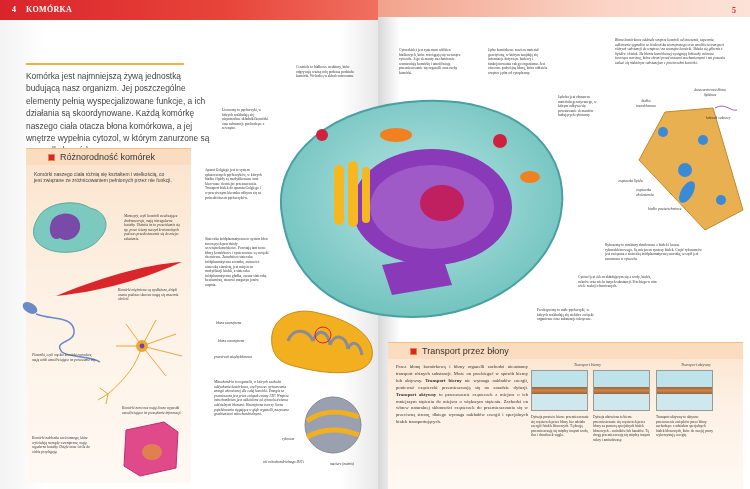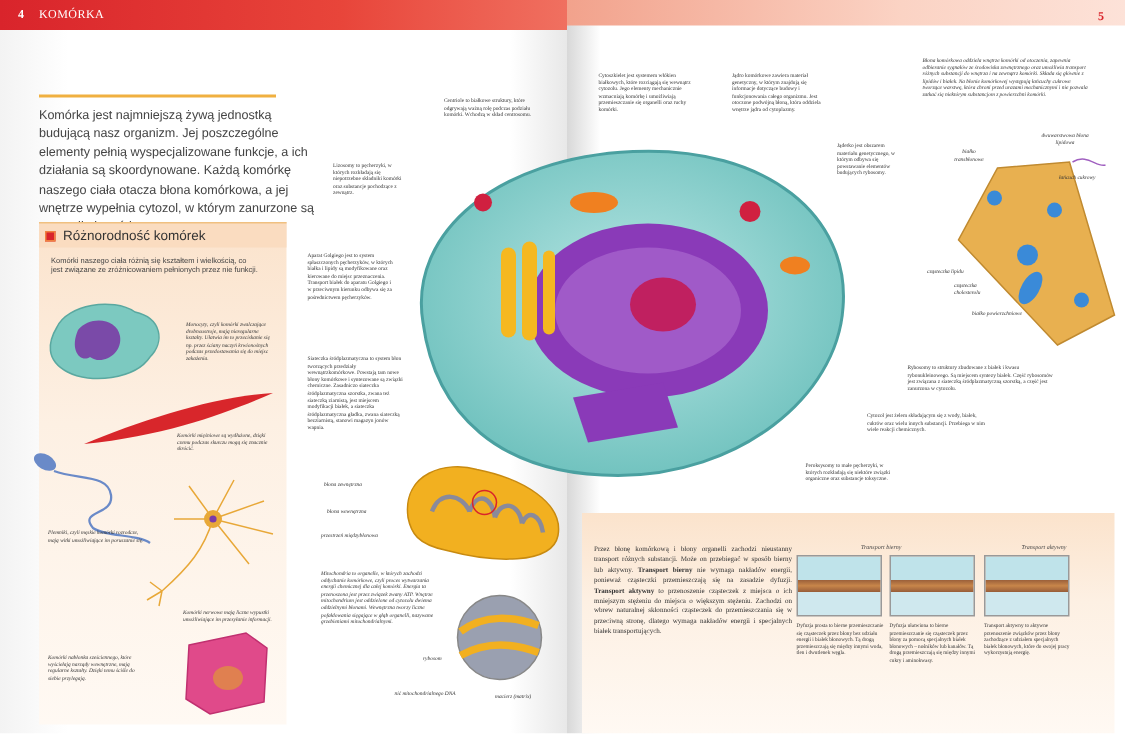--- a/index.html
+++ b/index.html
@@ -4,28 +4,28 @@
 <style>
 *{box-sizing:border-box;margin:0;padding:0}
 body{width:750px;height:489px;overflow:hidden;background:#fff;font-family:"Liberation Sans",sans-serif;position:relative}
 .page{position:absolute;top:0;height:489px}
 .left{left:0;width:378px;background:linear-gradient(90deg,#f3f3f3 0%,#fff 12%,#fff 90%,#e8e8e8 100%)}
 .right{left:378px;width:372px;background:linear-gradient(90deg,#d8d8d8 0%,#fff 6%,#fff 100%)}
 .hdr-l{position:absolute;left:0;top:0;width:378px;height:20px;background:linear-gradient(90deg,#d9242b,#e8453a 60%,#f07060);}
 .hdr-r{position:absolute;left:378px;top:0;width:372px;height:17px;background:linear-gradient(90deg,#f2a28c,#fbd3c4 60%,#fde2d8)}
 .pn{position:absolute;font-family:"Liberation Serif",serif;font-weight:bold;font-size:8px}
 .pn-l{left:12px;top:5px;color:#fff}
-.sec-l{position:absolute;left:26px;top:5px;color:#fff;font-family:"Liberation Serif",serif;font-size:8px;font-weight:normal;letter-spacing:.3px}
+.sec-l{position:absolute;left:26px;top:5px;color:#fff;font-family:"Liberation Serif",serif;font-size:8px;font-weight:bold;letter-spacing:.3px}
 .pn-r{left:732px;top:6px;color:#d9242b}
 .title{position:absolute;left:26px;top:34px;font-family:"Liberation Sans",sans-serif;font-weight:bold;font-size:25px;color:#222;letter-spacing:-.3px}
 .title-line{position:absolute;left:26px;top:63px;width:158px;height:2px;background:#f0b040}
 .intro{position:absolute;left:26px;top:70px;width:186px;font-family:"Liberation Sans",sans-serif;font-size:8.4px;line-height:12.4px;color:#444}
 .box{position:absolute;background:linear-gradient(180deg,#fbe3cc 0%,#fdf0e3 40%,#fff9f3 100%)}
 .box-l{left:26px;top:148px;width:165px;height:335px}
-.box-hd{height:17px;display:flex;align-items:center;padding-left:4px;background:#fadcc0;border-top:1px solid #f0c080}
+.box-hd{height:17px;display:flex;align-items:center;padding-left:22px;background:#fadcc0;border-top:1px solid #f0c080}
 .sq{width:7px;height:7px;background:#d9242b;border:1px solid #f08040;margin-right:5px}
 .box-ttl{font-size:9px;color:#333}
 .box-txt{font-size:5px;line-height:6.2px;color:#444;padding:6px 8px;width:155px}
 .cap{position:absolute;font-family:"Liberation Serif",serif;font-style:italic;font-size:3.6px;line-height:4.6px;color:#333}
 .capn{position:absolute;font-family:"Liberation Serif",serif;font-size:3.6px;line-height:4.6px;color:#333}
 .box-r{left:388px;top:342px;width:355px;height:147px}
 .tr-txt{position:absolute;left:8px;top:22px;width:132px;font-family:"Liberation Serif",serif;font-size:4.7px;line-height:6.9px;color:#333;text-align:justify}
 .tr-txt b{font-weight:bold}
 .panel{position:absolute;top:28px;width:57px;height:41px;border:1px solid #999;background:linear-gradient(180deg,#bfe3ea 0%,#bfe3ea 40%,#9a5f3a 40%,#c8864a 50%,#9a5f3a 60%,#cfe8ee 60%)}
 .ptitle{position:absolute;top:20px;font-family:"Liberation Serif",serif;font-style:italic;font-size:4px;color:#444}
@@ -153,20 +153,24 @@
   <path d="M90,8 C100,2 106,12 112,10" stroke="#a060c0" fill="none"></path>
 </svg>
 <p class="cap" style="left:692px;top:88px;width:36px;text-align:center">dwuwarstwowa błona lipidowa</p>
 <p class="cap" style="left:632px;top:99px;width:28px;text-align:center">białko transbłonowe</p>
 <p class="cap" style="left:706px;top:116px;width:26px">łańcuch cukrowy</p>
 <p class="cap" style="left:618px;top:179px;width:26px">cząsteczka lipidu</p>
 <p class="cap" style="left:636px;top:188px;width:32px">cząsteczka cholesterolu</p>
 <p class="cap" style="left:648px;top:207px;width:36px">białko powierzchniowe</p>
 
 <div class="box box-r">
+  <div class="box-hd">
+    <span class="sq"></span>
+    <span class="box-ttl">Transport przez błony</span>
+  </div>
   <p class="tr-txt"><span>Przez błonę komórkową i błony organelli zachodzi nieustanny transport różnych substancji. Może on przebiegać w sposób bierny lub aktywny. </span><b>Transport bierny</b><span> nie wymaga nakładów energii, ponieważ cząsteczki przemieszczają się na zasadzie dyfuzji. </span><b>Transport aktywny</b><span> to przenoszenie cząsteczek z miejsca o ich mniejszym stężeniu do miejsca o większym stężeniu. Zachodzi on wbrew naturalnej skłonności cząsteczek do przemieszczania się w przeciwną stronę, dlatego wymaga nakładów energii i specjalnych białek transportujących.</span></p>
   <span class="ptitle" style="left:186px">Transport bierny</span>
   <span class="ptitle" style="left:293px">Transport aktywny</span>
   <div class="panel" style="left:143px"></div>
   <div class="panel" style="left:205px"></div>
   <div class="panel" style="left:268px"></div>
   <p class="pcap" style="left:143px">Dyfuzja prosta to bierne przemieszczanie się cząsteczek przez błony bez udziału energii i białek błonowych. Tą drogą przemieszczają się między innymi woda, tlen i dwutlenek węgla.</p>
   <p class="pcap" style="left:205px">Dyfuzja ułatwiona to bierne przemieszczanie się cząsteczek przez błony za pomocą specjalnych białek błonowych – nośników lub kanałów. Tą drogą przemieszczają się między innymi cukry i aminokwasy.</p>
   <p class="pcap" style="left:268px">Transport aktywny to aktywne przenoszenie związków przez błony zachodzące z udziałem specjalnych białek błonowych, które do swojej pracy wykorzystują energię.</p>
 </div>

